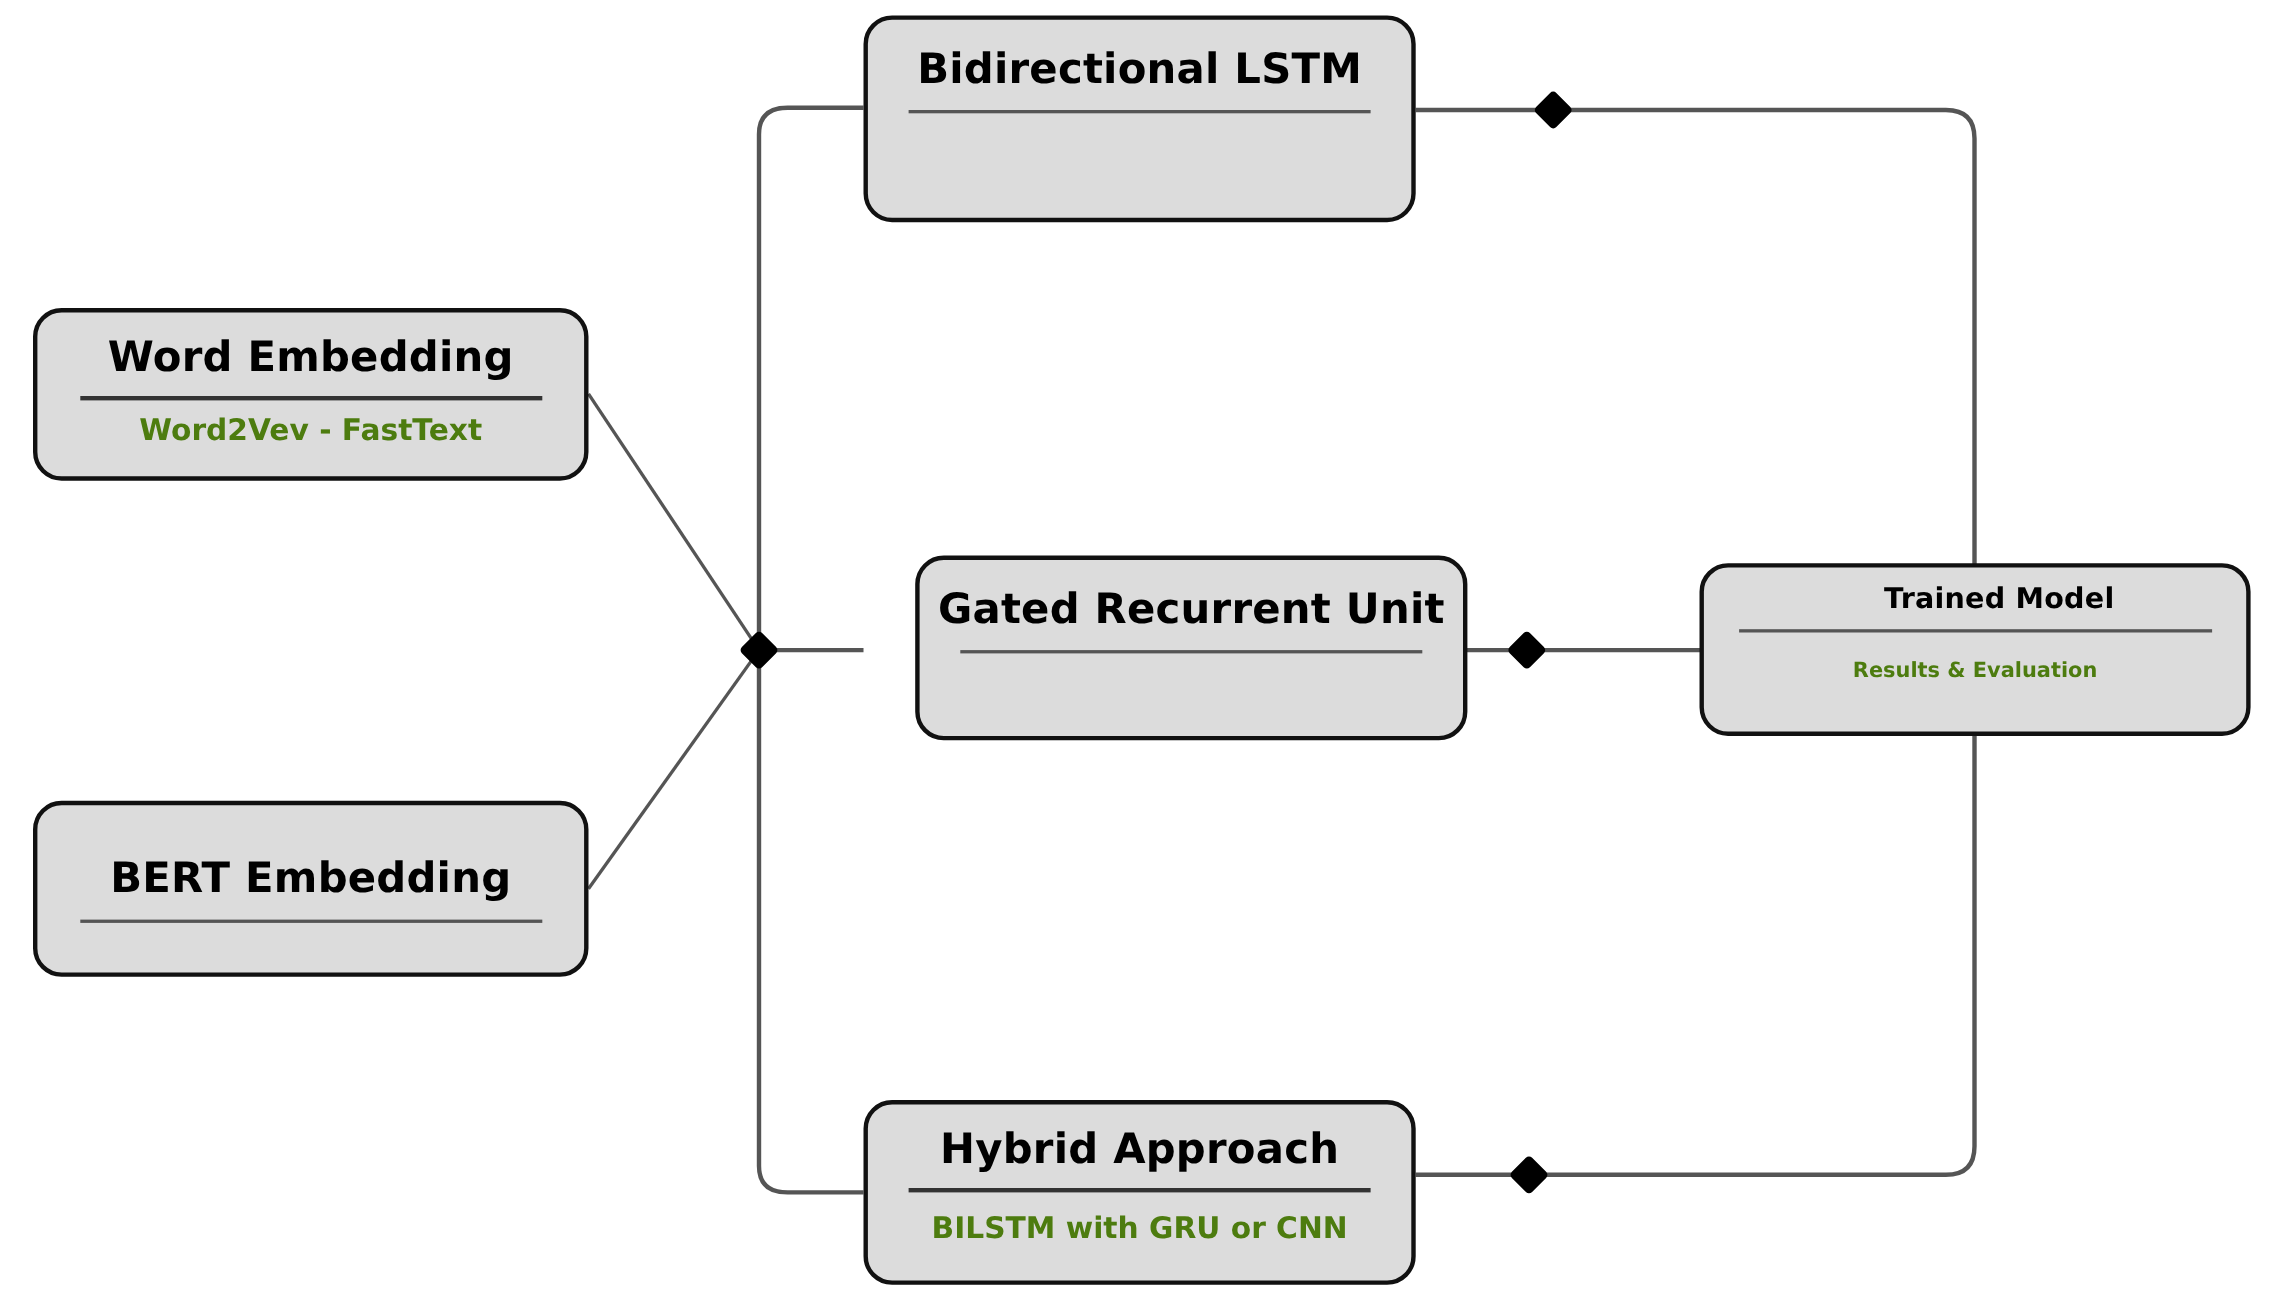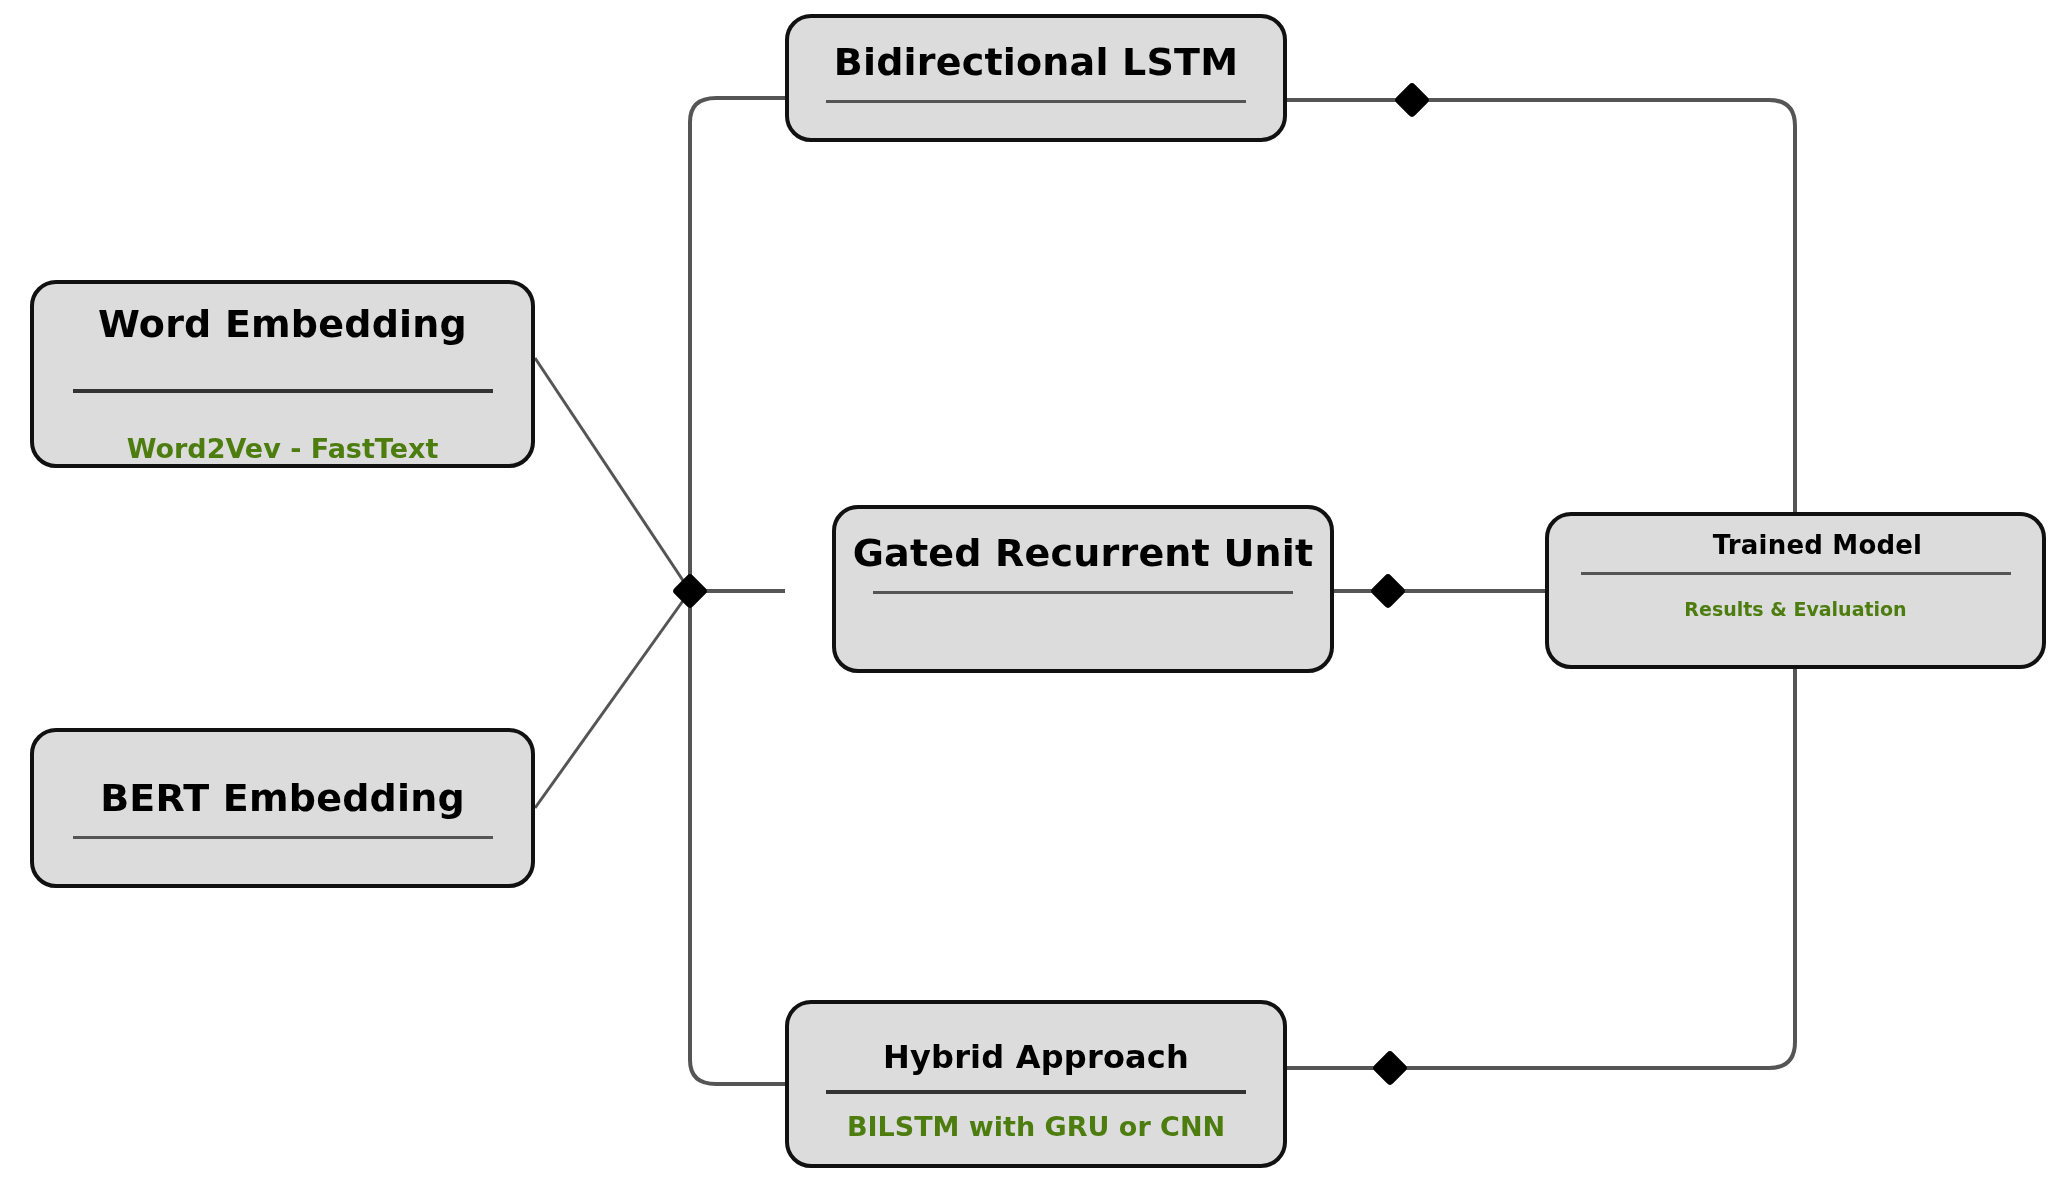--- a/index.html
+++ b/index.html
@@ -49,41 +49,41 @@
     margin: 0 auto;
   }
   .node-sub {
     text-align: center;
     font-weight: bold;
     color: #4d7c0f;
     white-space: nowrap;
   }
 
   
-  .n-word      { left: 30px;   top: 280px;  width: 505px;  height: 188px; justify-content: space-between; }
+  .n-word      { left: 30px;   top: 280px;  width: 505px;  height: 157px; }
   .n-bert      { left: 30px;   top: 728px;  width: 505px;  height: 160px; }
-  .n-bilstm    { left: 785px;  top: 14px;   width: 502px;  height: 128px; }
+  .n-bilstm    { left: 785px;  top: 14px;   width: 502px;  height: 188px; }
   .n-gru       { left: 785px;  top: 505px;  width: 502px;  height: 168px; margin-left: 47px; }
   .n-hybrid    { left: 785px;  top: 1000px; width: 502px;  height: 168px; }
   .n-trained   { left: 1545px; top: 512px;  width: 501px;  height: 157px; }
 
   .n-word .node-title    { font-size: 38px; padding-top: 18px; }
   .n-word .node-divider  { width: 420px;    margin-top: 14px; }
   .n-word .node-sub      { font-size: 27px; padding-top: 12px; }
 
   .n-bert .node-title    { font-size: 38px; padding-top: 22px; margin-top: 22px; }
   .n-bert .node-divider  { width: 420px;    margin-top: 16px; border-top-width: 3px; border-color:#555; }
 
   .n-bilstm .node-title   { font-size: 38px; padding-top: 22px; }
   .n-bilstm .node-divider { width: 420px;    margin-top: 16px; border-top-width: 3px; border-color:#555; }
 
   .n-gru .node-title      { font-size: 38px; padding-top: 22px; }
   .n-gru .node-divider    { width: 420px;    margin-top: 16px; border-top-width: 3px; border-color:#555; }
 
-  .n-hybrid .node-title   { font-size: 32px; padding-top: 18px; margin-top: 16px; }
+  .n-hybrid .node-title   { font-size: 38px; padding-top: 18px; }
   .n-hybrid .node-divider { width: 420px;    margin-top: 14px; }
   .n-hybrid .node-sub     { font-size: 27px; padding-top: 17px; }
 
   .n-trained .node-title   { font-size: 26px; padding-top: 14px; padding-left: 44px; }
   .n-trained .node-divider { width: 430px;    margin-top: 12px; border-top-width: 3px; border-color:#555; }
   .n-trained .node-sub     { font-size: 19px; padding-top: 23px; }
 
   .diamond {
     position: absolute;
     width: 26px;

